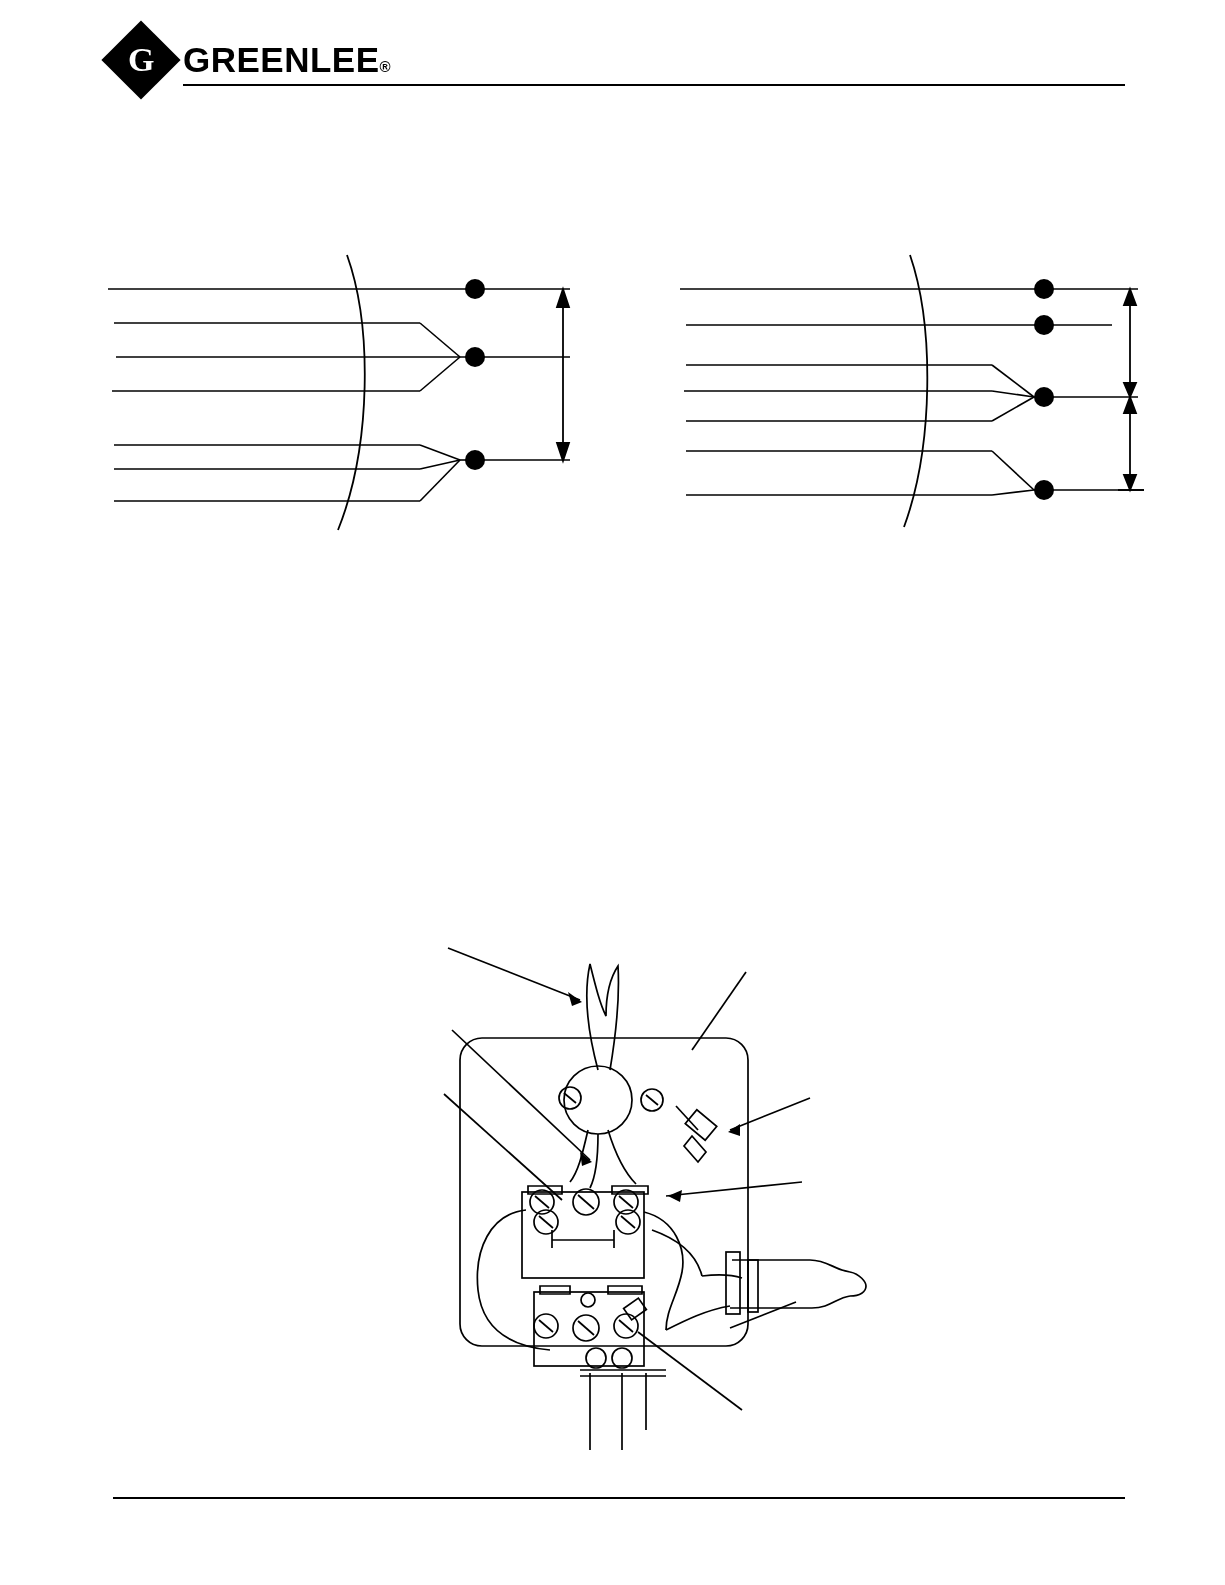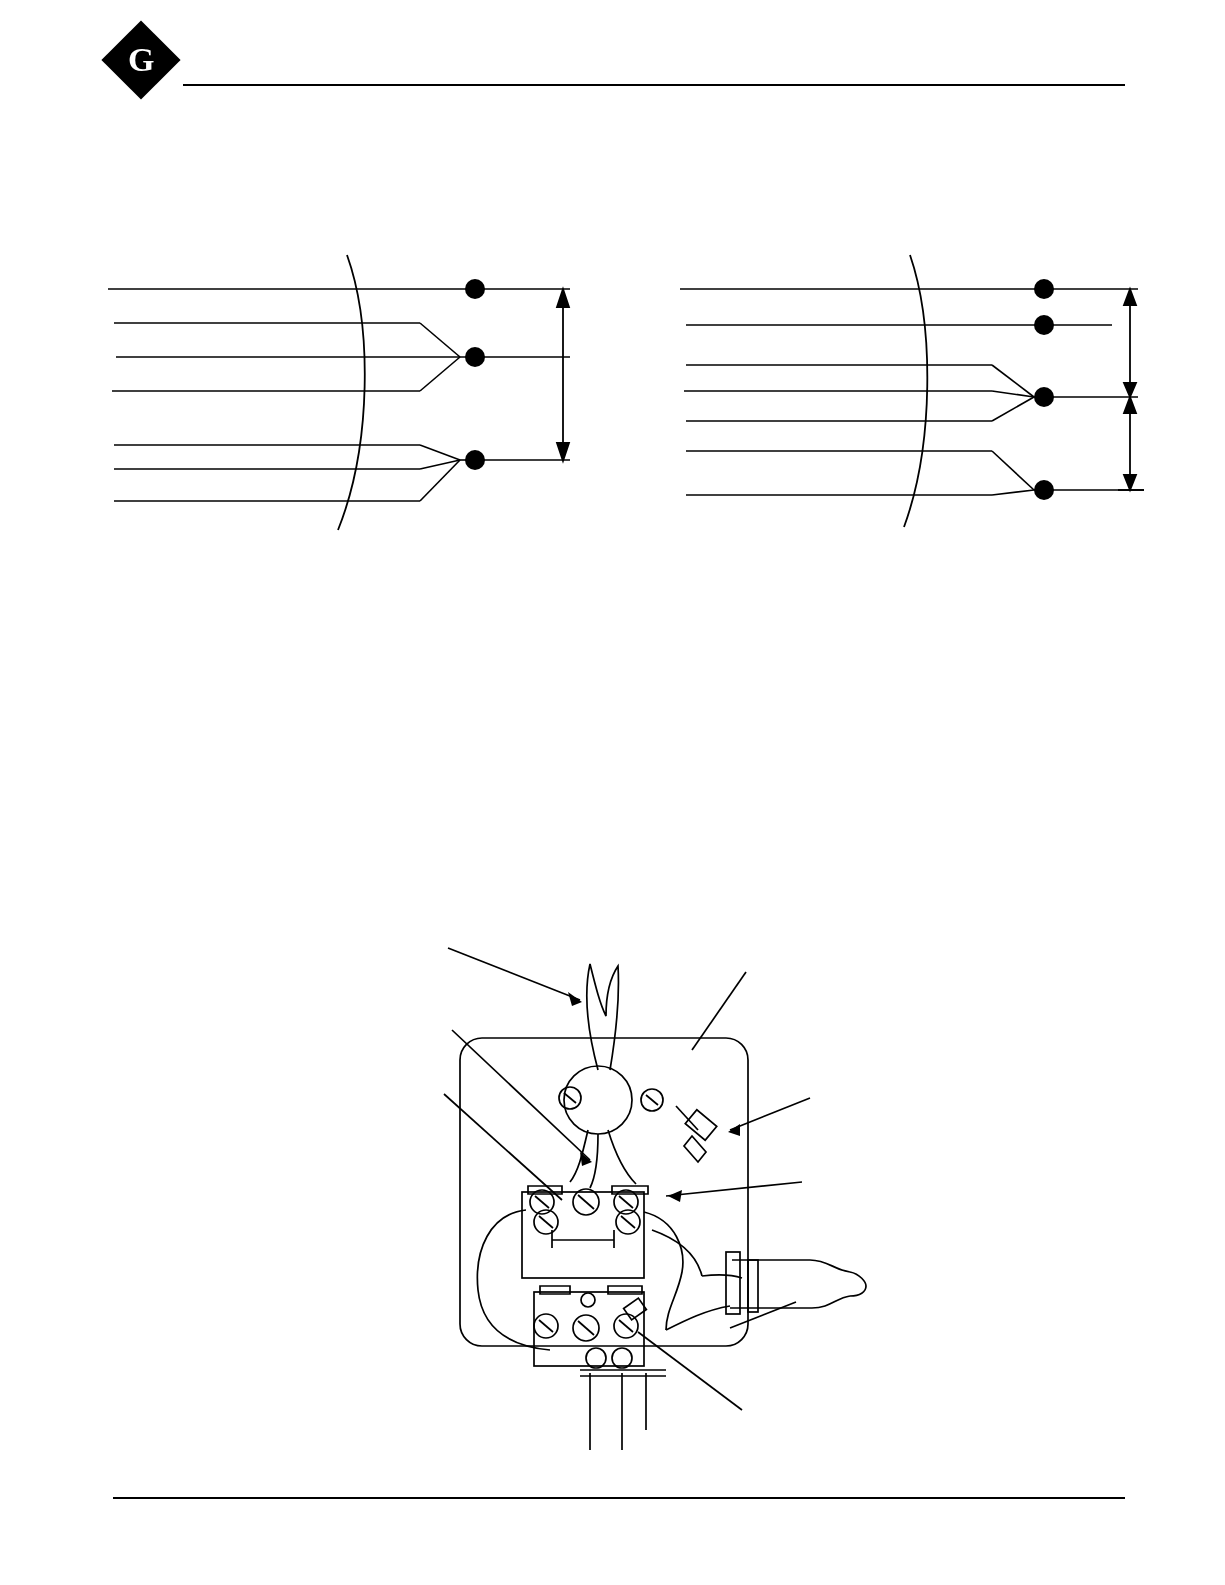--- a/index.html
+++ b/index.html
@@ -99,20 +99,23 @@
 </style>
 </head>
 <body>
 
 <div class="page">
 
   <div class="header">
     <div class="logo-wrap">
       <div class="logo-diamond">
         <span class="g">G</span>
+      </div>
+      <div class="logo-text">
+        <span>GREENLEE</span><span class="reg">®</span>
       </div>
     </div>
     <div class="header-rule"></div>
   </div>
 
   <div class="fig" style="left:100px; top:245px;">
     <svg width="500" height="300" viewBox="0 0 500 300">
       <g fill="none" stroke="#000000" stroke-width="1.6">
 
         <line x1="8" y1="44" x2="370" y2="44"></line>

